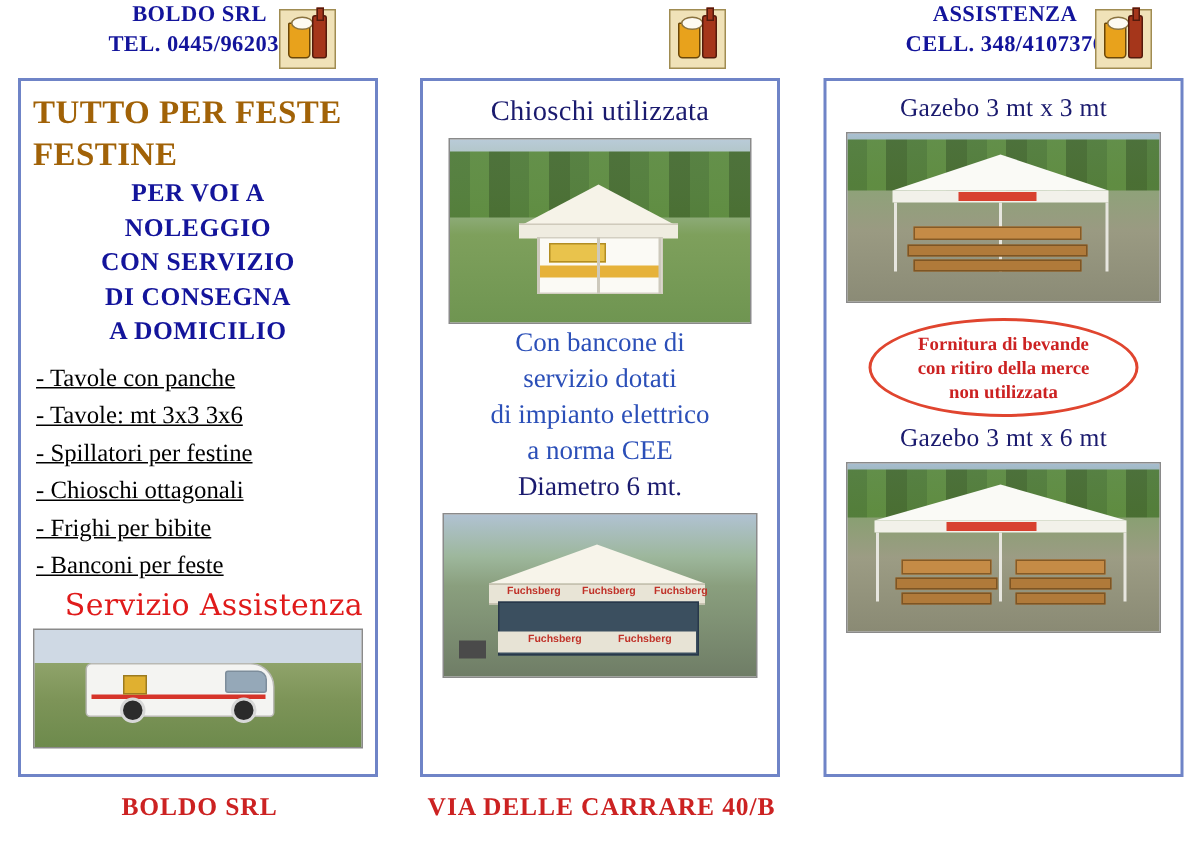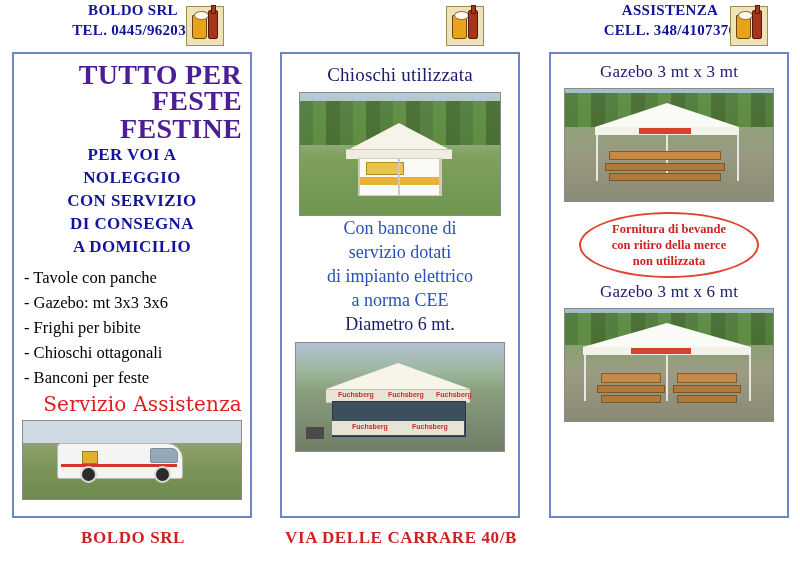--- a/index.html
+++ b/index.html
@@ -119,45 +119,45 @@
     width: 250px;
     text-align: center;
     font-size: 17px;
     font-weight: bold;
     color: #cc2222;
     letter-spacing: 0.6px;
   }
 
   
   .headline {
-    text-align: right;
-    color: #4c1d95;
-    font-weight: bold;
-    font-size: 28px;
+    text-align: left;
+    color: #a16207;
+    font-weight: bold;
+    font-size: 22px;
     line-height: 26px;
     letter-spacing: 0.3px;
     margin: 2px 0 2px 0;
   }
   .subhead {
     text-align: center;
     color: #13149b;
     font-weight: bold;
     font-size: 17px;
     line-height: 21px;
     letter-spacing: 0.4px;
     margin-top: 2px;
   }
   .bullets {
     margin-top: 8px;
     color: #000000;
     font-size: 16.5px;
     line-height: 25px;
     padding-left: 2px;
   }
-  .bullets div { white-space: nowrap; }
+  .bullets div { white-space: nowrap; text-decoration: underline; }
   .script {
     margin-top: 2px;
     text-align: right;
     color: #e01b1b;
     font-size: 20px;
     font-family: "DejaVu Serif", serif;
     letter-spacing: 0.2px;
   }
 
   
@@ -448,23 +448,24 @@
       <div class="headline">FESTINE</div>
 
       <div class="subhead">PER VOI A</div>
       <div class="subhead">NOLEGGIO</div>
       <div class="subhead">CON SERVIZIO</div>
       <div class="subhead">DI CONSEGNA</div>
       <div class="subhead">A DOMICILIO</div>
 
       <div class="bullets">
         <div>- Tavole con panche</div>
-        <div>- Gazebo: mt 3x3  3x6</div>
+        <div>- Tavole: mt 3x3  3x6</div>
+        <div>- Spillatori per festine</div>
+        <div>- Chioschi ottagonali</div>
         <div>- Frighi per bibite</div>
-        <div>- Chioschi ottagonali</div>
         <div>- Banconi per feste</div>
       </div>
 
       <div class="script">Servizio Assistenza</div>
 
       <div class="photo photo-van">
         <div class="van-body">
           <div class="van-window"></div>
           <div class="van-stripe"></div>
           <div class="van-logo"></div>

